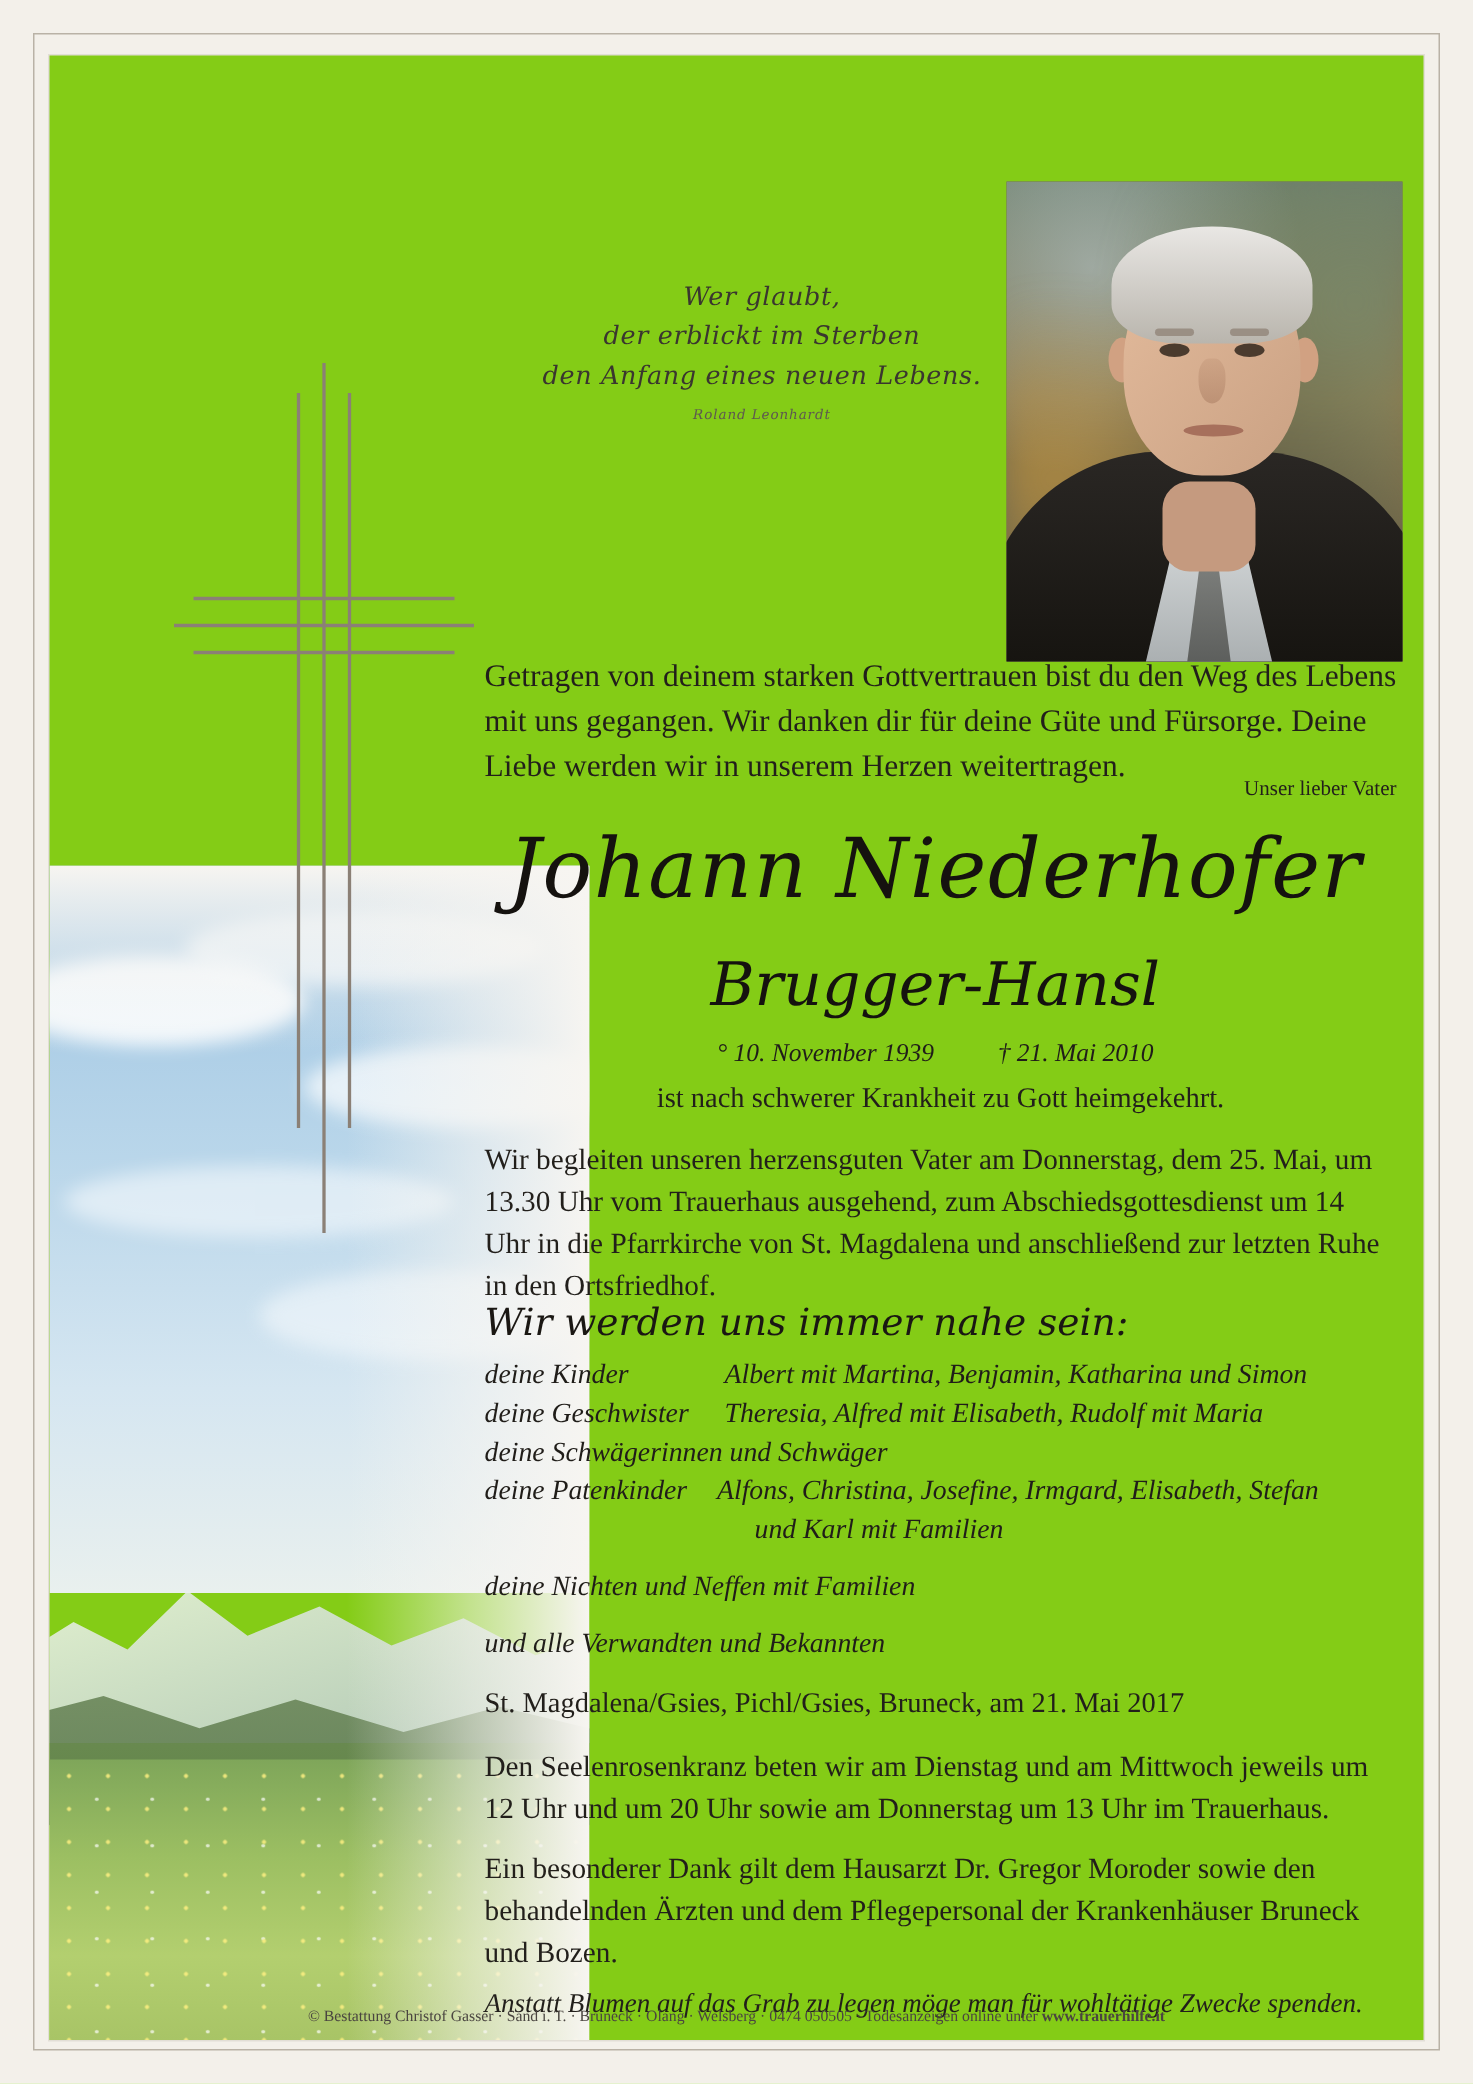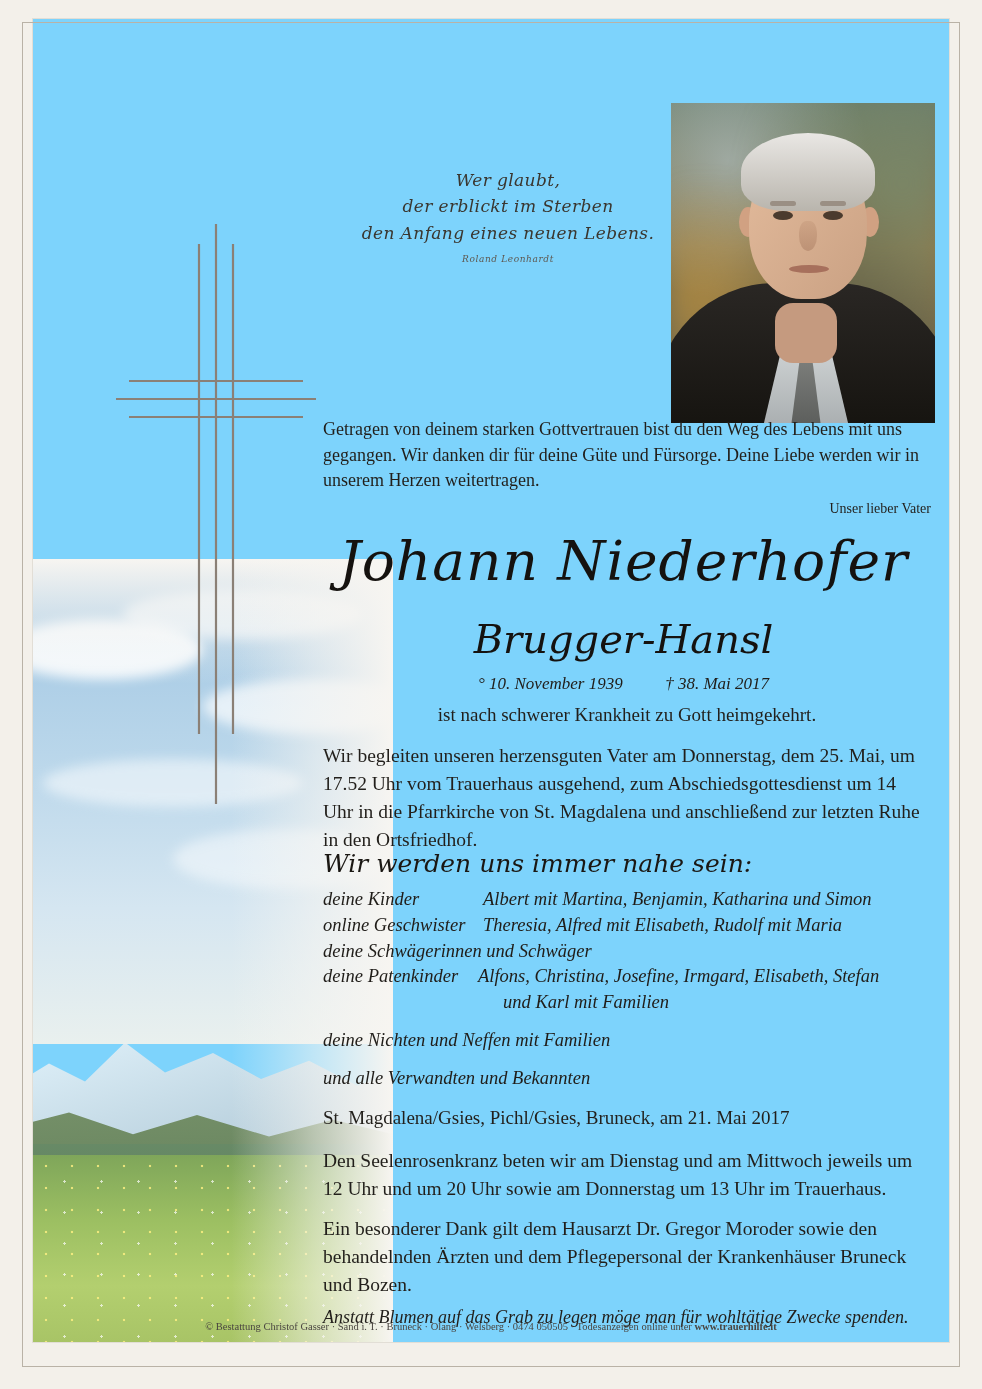--- a/index.html
+++ b/index.html
@@ -24,24 +24,24 @@
     top: 22px;
     right: 22px;
     bottom: 22px;
     border: 1px solid #b9b2a6;
     pointer-events: none;
     z-index: 40;
   }
   .card {
     position: absolute;
     left: 33px;
-    top: 19px;
+    top: 37px;
     width: 916px;
     height: 1323px;
-    background: #7dd3fc;
+    background: #84cc16;
     overflow: hidden;
     box-shadow: 0 0 0 1px #e2ded6;
   }
   
   .landscape {
     position: absolute;
     left: 0;
     top: 540px;
     width: 360px;
     height: 783px;
@@ -236,21 +236,21 @@
     color: #5e5850;
   }
   .body-text {
     position: absolute;
     left: 25px;
     width: 608px;
     color: #221f1b;
   }
   .p-intro {
     top: 398px;
-    font-size: 18px;
+    font-size: 21px;
     line-height: 1.43;
   }
   .p-unser {
     top: 482px;
     text-align: right;
     font-size: 14px;
     font-family: Liberation Serif, serif;
   }
   .name {
     position: absolute;
@@ -441,36 +441,36 @@
       <div class="body-text p-intro">Getragen von deinem starken Gottvertrauen bist du den Weg des Lebens mit uns gegangen. Wir danken dir für deine Güte und Fürsorge. Deine Liebe werden wir in unserem Herzen weitertragen.</div>
 
       <div class="body-text p-unser">Unser lieber Vater</div>
 
       <div class="name">Johann Niederhofer</div>
       <div class="nickname">Brugger-Hansl</div>
 
       <div class="dates">
         <span>° 10. November 1939</span>
         <span class="sep"></span>
-        <span>† 38. Mai 2017</span>
+        <span>† 21. Mai 2010</span>
       </div>
 
       <div class="body-text p-heim">ist nach schwerer Krankheit zu Gott heimgekehrt.</div>
 
-      <div class="body-text p-begleiten">Wir begleiten unseren herzensguten Vater am Donnerstag, dem 25. Mai, um 17.52 Uhr vom Trauerhaus ausgehend, zum Abschiedsgottesdienst um 14 Uhr in die Pfarrkirche von St. Magdalena und anschließend zur letzten Ruhe in den Ortsfriedhof.</div>
+      <div class="body-text p-begleiten">Wir begleiten unseren herzensguten Vater am Donnerstag, dem 25. Mai, um 13.30 Uhr vom Trauerhaus ausgehend, zum Abschiedsgottesdienst um 14 Uhr in die Pfarrkirche von St. Magdalena und anschließend zur letzten Ruhe in den Ortsfriedhof.</div>
 
       <div class="nahe">Wir werden uns immer nahe sein:</div>
 
       <div class="rel">
         <div class="rel-row lbl-kinder">
           <span class="rel-label">deine Kinder</span>
           <span class="rel-names">Albert mit Martina, Benjamin, Katharina und Simon</span>
         </div>
         <div class="rel-row lbl-gesch">
-          <span class="rel-label">online Geschwister</span>
+          <span class="rel-label">deine Geschwister</span>
           <span class="rel-names">Theresia, Alfred mit Elisabeth, Rudolf mit Maria</span>
         </div>
         <div class="rel-single">
           <span>deine Schwägerinnen und Schwäger</span>
         </div>
         <div class="rel-row lbl-paten">
           <span class="rel-label">deine Patenkinder</span>
           <span class="rel-names">Alfons, Christina, Josefine, Irmgard, Elisabeth, Stefan</span>
         </div>
         <div class="rel-cont-paten">

